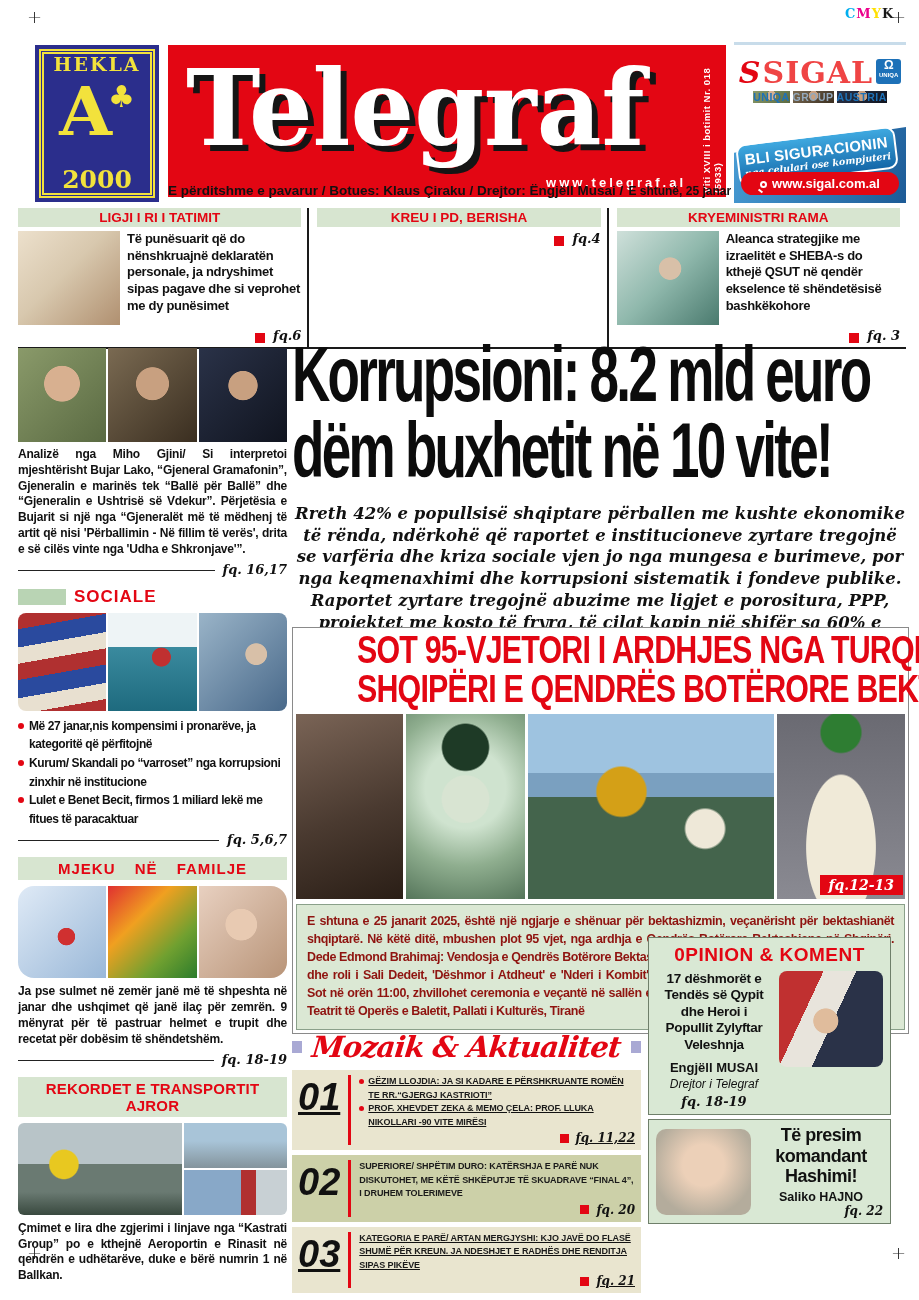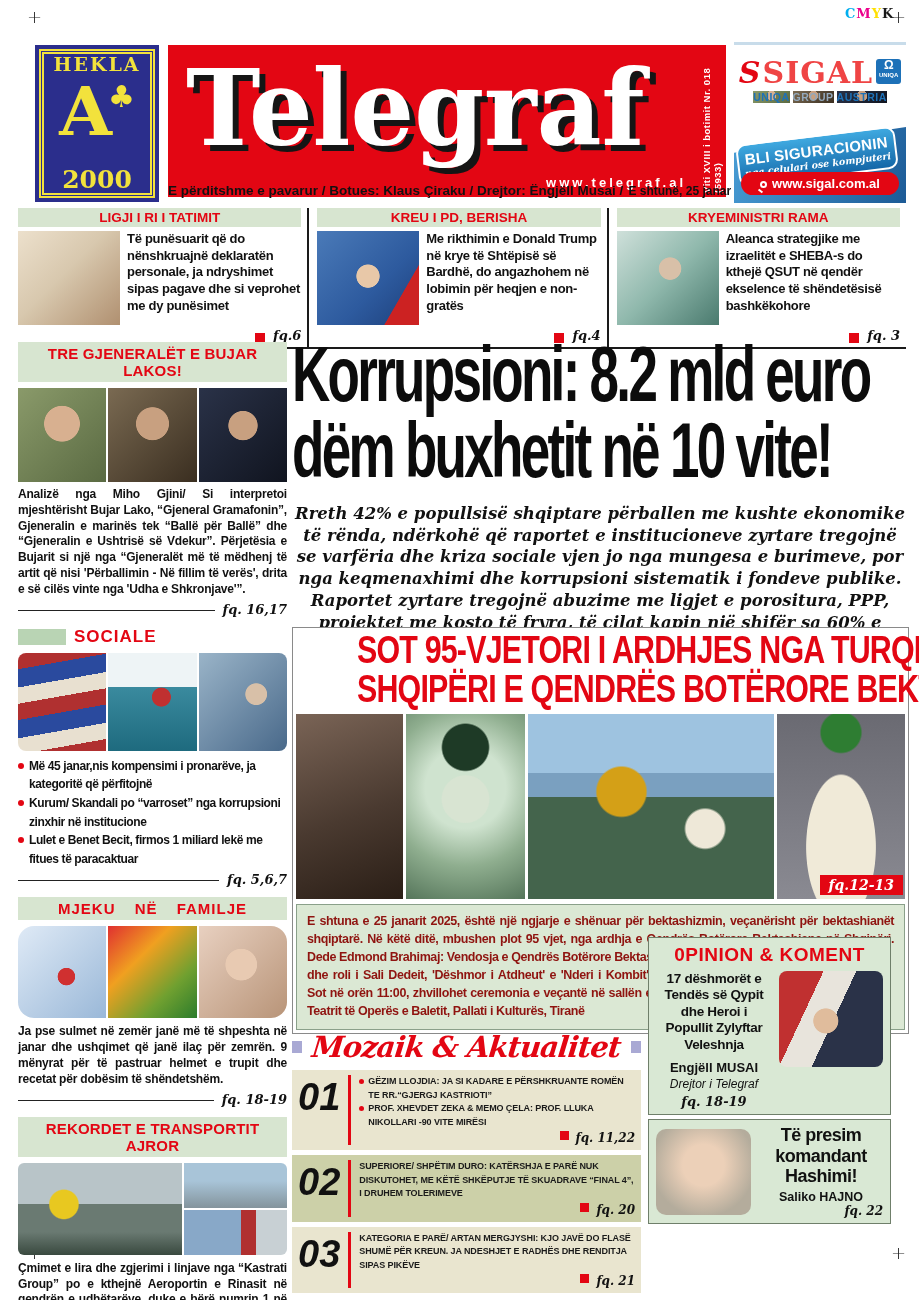--- a/index.html
+++ b/index.html
@@ -144,29 +144,29 @@
     color:#8f1410;font:700 12.5px "Liberation Sans",sans-serif;letter-spacing:-.4px;line-height:1.45;text-align:justify;}
   .bek-text .p2{display:block;width:345px;}
 
   
   .mozaik{position:absolute;left:292px;top:1030px;width:349px;}
   .mz-head{display:flex;align-items:center;gap:10px;margin-bottom:6px;}
   .mz-head .dash{width:42px;height:12px;background:#a9a9d4;}
   .mz-title{flex:1;text-align:center;color:#e30613;font:italic 700 29px "DejaVu Serif",serif;
     letter-spacing:-1px;transform:skewX(-6deg);white-space:nowrap;}
   .mz-item{display:flex;gap:8px;padding:5px 6px;margin-bottom:5px;}
-  .mz-item.beige{background:#e9e5cf;}
+  .mz-item.beige{background:#e9e5cf;text-decoration:underline;}
   .mz-item.olive{background:#ccd0a8;}
   .mz-num{font:italic 800 38px "Liberation Sans",sans-serif;line-height:1;padding-top:3px;}
   .mz-bar{width:3px;background:#e30613;flex:none;}
   .mz-body{flex:1;display:flex;flex-direction:column;}
   .mz-line{font:700 9px "Liberation Sans",sans-serif;letter-spacing:-.1px;line-height:1.5;color:#1a1a1a;}
   .mz-line.dot{position:relative;padding-left:9px;}
   .mz-line.dot::before{content:"";position:absolute;left:0;top:4px;width:5px;height:5px;border-radius:50%;background:#e30613;}
-  .mz-page{display:flex;justify-content:flex-end;gap:7px;margin-top:2px;}
+  .mz-page{display:flex;justify-content:flex-end;align-items:center;gap:7px;margin-top:2px;}
   .mz-page .sq{width:9px;height:9px;}
   .mz-page .fq{font-size:12px;}
 
   
   .opinion{position:absolute;left:648px;top:937px;width:243px;background:#fff;}
   .opbox{background:#d9e8d4;border:1.5px solid #6f7f6a;padding:5px 7px;}
   .op-title{text-align:center;color:#e30613;font:700 19px "Liberation Sans",sans-serif;letter-spacing:.5px;margin:1px 0 5px;}
   .op-row{display:flex;gap:7px;}
   .op-left{flex:1;text-align:center;}
   .op-art-title{font:700 13.5px "Liberation Sans",sans-serif;letter-spacing:-.3px;line-height:1.22;}
@@ -237,24 +237,20 @@
         <div class="tphoto photo-tax" data-interactable="false"></div>
         <div class="ttext" data-interactable="false">Të punësuarit që do nënshkruajnë deklaratën personale, ja ndryshimet sipas pagave dhe si veprohet me dy punësimet</div>
       </div>
       <div class="tfq">
           <span class="sq" data-interactable="false"></span>
           <span class="fq" data-interactable="false">fq.6</span>
         </div>
     </div>
     <div class="tbox" data-interactable="false">
       <div class="kick" data-interactable="false">KREU I PD, BERISHA</div>
-      <div class="trow">
-        <div class="tphoto photo-berisha" data-interactable="false"></div>
-        <div class="ttext" data-interactable="false">Me rikthimin e Donald Trump në krye të Shtëpisë së Bardhë, do angazhohem në lobimin për heqjen e non-gratës</div>
-      </div>
       <div class="tfq">
           <span class="sq" data-interactable="false"></span>
           <span class="fq" data-interactable="false">fq.4</span>
         </div>
     </div>
     <div class="tbox" data-interactable="false">
       <div class="kick" data-interactable="false">KRYEMINISTRI RAMA</div>
       <div class="trow">
         <div class="tphoto photo-rama" data-interactable="false"></div>
         <div class="ttext" data-interactable="false">Aleanca strategjike me izraelitët e SHEBA-s do kthejë QSUT në qendër ekselence të shëndetësisë bashkëkohore</div>
@@ -262,21 +258,20 @@
       <div class="tfq">
           <span class="sq" data-interactable="false"></span>
           <span class="fq" data-interactable="false">fq. 3</span>
         </div>
     </div>
   </div>
 
   <div class="leftcol" data-interactable="false">
 
     <section data-interactable="false">
-      <div class="secbar" data-interactable="false">TRE GJENERALËT E BUJAR LAKOS!</div>
       <div class="lphotos" data-interactable="false">
         <div class="g1" data-interactable="false"></div>
         <div class="g2" data-interactable="false"></div>
         <div class="g3" data-interactable="false"></div>
       </div>
       <div class="lbody" data-interactable="false">Analizë nga Miho Gjini/ Si interpretoi mjeshtërisht Bujar Lako, “Gjeneral Gramafonin”, Gjeneralin e marinës tek “Ballë për Ballë” dhe “Gjeneralin e Ushtrisë së Vdekur”. Përjetësia e Bujarit si një nga “Gjeneralët më të mëdhenj të artit që nisi 'Përballimin - Në fillim të verës', drita e së cilës vinte nga 'Udha e Shkronjave'”.</div>
       <div class="fqrow">
           <i class="rule"></i>
           <span class="fq" data-interactable="false">fq. 16,17</span>
         </div>
@@ -286,21 +281,21 @@
       <div class="socialhead" data-interactable="false">
         <span class="swatch" data-interactable="false"></span>
         <span class="stxt" data-interactable="false">SOCIALE</span>
       </div>
       <div class="collage" data-interactable="false">
         <div class="s1" data-interactable="false"></div>
         <div class="s2" data-interactable="false"></div>
         <div class="s3" data-interactable="false"></div>
       </div>
       <div class="bullets" data-interactable="false">
-        <div class="bullet" data-interactable="false">Më 45 janar,nis kompensimi i pronarëve, ja kategoritë që përfitojnë</div>
+        <div class="bullet" data-interactable="false">Më 27 janar,nis kompensimi i pronarëve, ja kategoritë që përfitojnë</div>
         <div class="bullet" data-interactable="false">Kurum/ Skandali po “varroset” nga korrupsioni zinxhir në institucione</div>
         <div class="bullet" data-interactable="false">Lulet e Benet Becit, firmos 1 miliard lekë me fitues të paracaktuar</div>
       </div>
       <div class="fqrow">
           <i class="rule"></i>
           <span class="fq" data-interactable="false">fq. 5,6,7</span>
         </div>
     </section>
 
     <section data-interactable="false">

